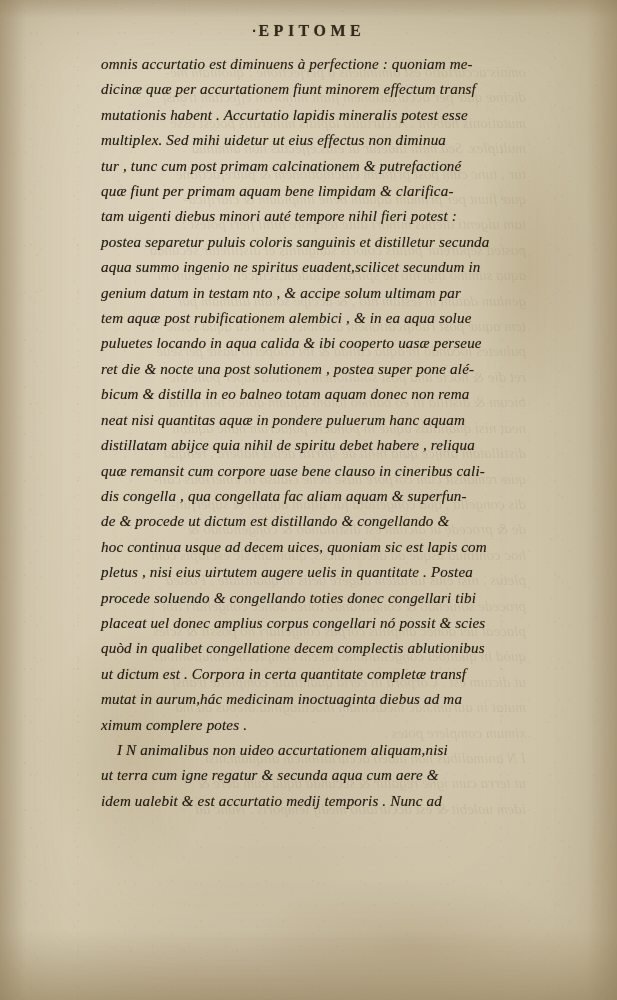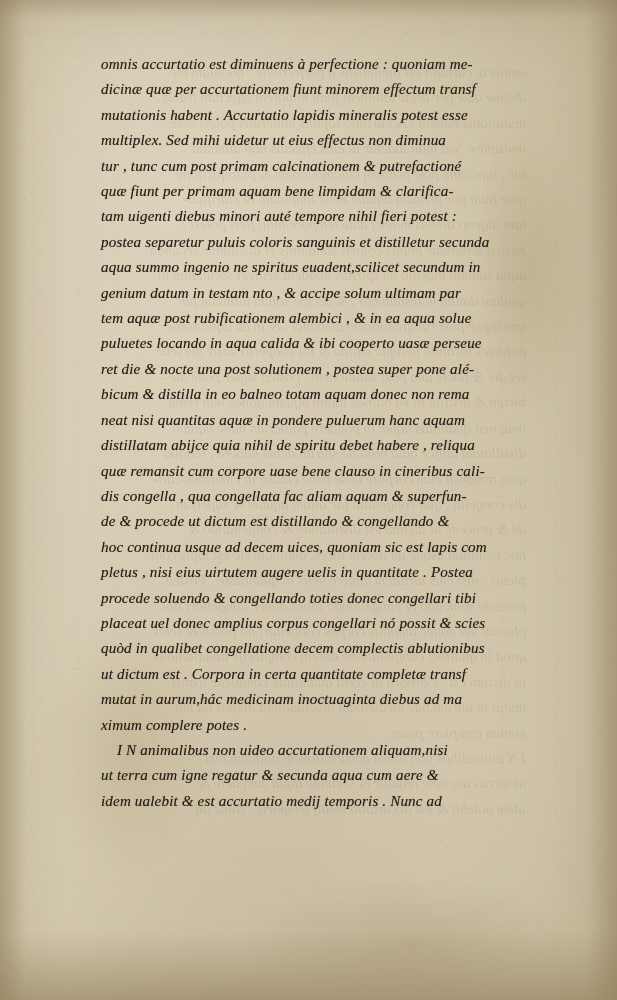--- a/index.html
+++ b/index.html
@@ -153,20 +153,23 @@
 </head>
 <body>
 
 <div class="page">
 
   <div class="grain"></div>
   <div class="stain-a"></div>
   <div class="stain-b"></div>
   <div class="stain-c"></div>
 
+  <div class="header">
+    <span class="dot">·</span><span>EPITOME</span>
+  </div>
 
   <div class="bleed">
       <div>omnis accurtatio est diminuens à perfectione : quoniam me-</div>
       <div>dicinæ quæ per accurtationem fiunt minorem effectum transf</div>
       <div>mutationis habent . Accurtatio  lapidis mineralis potest  esse</div>
       <div>multiplex.   Sed mihi uidetur ut eius effectus non diminua</div>
       <div>tur , tunc cum post primam calcinationem &amp; putrefactioné</div>
       <div>quæ fiunt per primam aquam bene  limpidam &amp; clarifica-</div>
       <div>tam uigenti diebus  minori  auté  tempore nihil  fieri  potest :</div>
       <div>postea separetur puluis coloris sanguinis et distilletur secunda</div>

